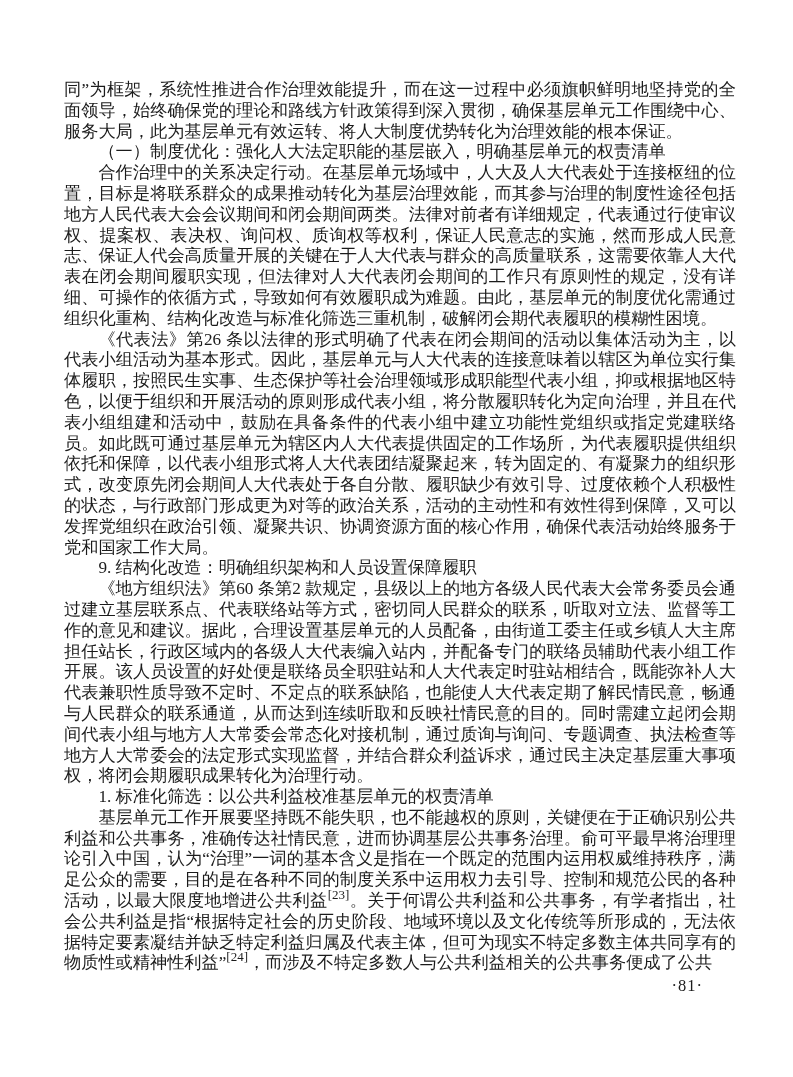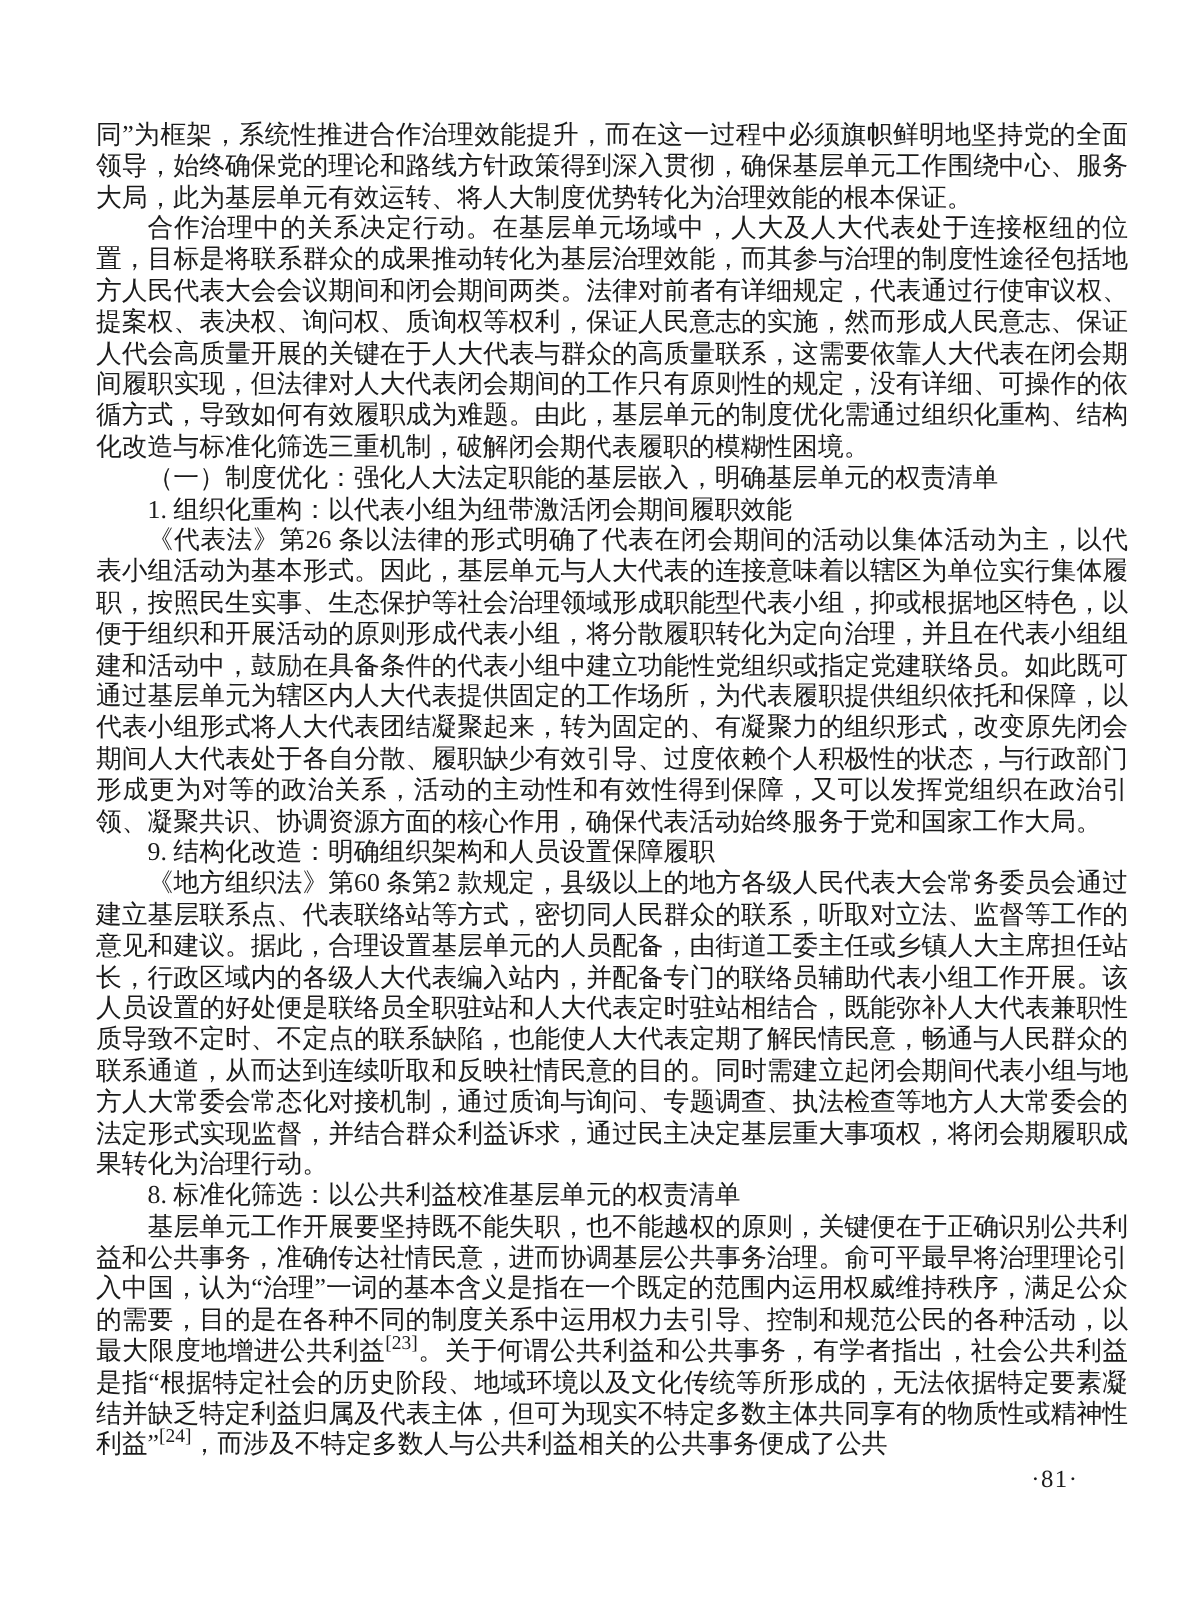--- a/index.html
+++ b/index.html
@@ -11,21 +11,21 @@
     width: 793px;
     height: 1077px;
     overflow: hidden;
     font-family: "Liberation Serif", "DejaVu Serif", serif;
     color: #1b1b1b;
   }
   .page {
     box-sizing: border-box;
     width: 793px;
     height: 1077px;
-    padding: 80px 41px 0 64px;
+    padding: 80px 57px 0 64px;
     background: #ffffff;
   }
   .text-column p {
     margin: 0;
     font-size: 17.2px;
     line-height: 20.8px;
     text-align: justify;
     text-justify: inter-ideograph;
     word-break: break-all;
   }
@@ -48,33 +48,32 @@
   }
 </style>
 </head>
 <body>
 
 <div class="page">
   <div class="text-column">
 
     <p>同”为框架，系统性推进合作治理效能提升，而在这一过程中必须旗帜鲜明地坚持党的全面领导，始终确保党的理论和路线方针政策得到深入贯彻，确保基层单元工作围绕中心、服务大局，此为基层单元有效运转、将人大制度优势转化为治理效能的根本保证。</p>
 
+    <p class="indent">（一）制度优化：强化人大法定职能的基层嵌入，明确基层单元的权责清单</p>
+
     <p class="indent">合作治理中的关系决定行动。在基层单元场域中，人大及人大代表处于连接枢纽的位置，目标是将联系群众的成果推动转化为基层治理效能，而其参与治理的制度性途径包括地方人民代表大会会议期间和闭会期间两类。法律对前者有详细规定，代表通过行使审议权、提案权、表决权、询问权、质询权等权利，保证人民意志的实施，然而形成人民意志、保证人代会高质量开展的关键在于人大代表与群众的高质量联系，这需要依靠人大代表在闭会期间履职实现，但法律对人大代表闭会期间的工作只有原则性的规定，没有详细、可操作的依循方式，导致如何有效履职成为难题。由此，基层单元的制度优化需通过组织化重构、结构化改造与标准化筛选三重机制，破解闭会期代表履职的模糊性困境。</p>
 
-    <p class="indent">（一）制度优化：强化人大法定职能的基层嵌入，明确基层单元的权责清单</p>
-
-    <p class="indent">1. 组织化重构：以代表小组为纽带激活闭会期间履职效能</p>
 
     <p class="indent">《代表法》第26 条以法律的形式明确了代表在闭会期间的活动以集体活动为主，以代表小组活动为基本形式。因此，基层单元与人大代表的连接意味着以辖区为单位实行集体履职，按照民生实事、生态保护等社会治理领域形成职能型代表小组，抑或根据地区特色，以便于组织和开展活动的原则形成代表小组，将分散履职转化为定向治理，并且在代表小组组建和活动中，鼓励在具备条件的代表小组中建立功能性党组织或指定党建联络员。如此既可通过基层单元为辖区内人大代表提供固定的工作场所，为代表履职提供组织依托和保障，以代表小组形式将人大代表团结凝聚起来，转为固定的、有凝聚力的组织形式，改变原先闭会期间人大代表处于各自分散、履职缺少有效引导、过度依赖个人积极性的状态，与行政部门形成更为对等的政治关系，活动的主动性和有效性得到保障，又可以发挥党组织在政治引领、凝聚共识、协调资源方面的核心作用，确保代表活动始终服务于党和国家工作大局。</p>
 
     <p class="indent">9. 结构化改造：明确组织架构和人员设置保障履职</p>
 
     <p class="indent">《地方组织法》第60 条第2 款规定，县级以上的地方各级人民代表大会常务委员会通过建立基层联系点、代表联络站等方式，密切同人民群众的联系，听取对立法、监督等工作的意见和建议。据此，合理设置基层单元的人员配备，由街道工委主任或乡镇人大主席担任站长，行政区域内的各级人大代表编入站内，并配备专门的联络员辅助代表小组工作开展。该人员设置的好处便是联络员全职驻站和人大代表定时驻站相结合，既能弥补人大代表兼职性质导致不定时、不定点的联系缺陷，也能使人大代表定期了解民情民意，畅通与人民群众的联系通道，从而达到连续听取和反映社情民意的目的。同时需建立起闭会期间代表小组与地方人大常委会常态化对接机制，通过质询与询问、专题调查、执法检查等地方人大常委会的法定形式实现监督，并结合群众利益诉求，通过民主决定基层重大事项权，将闭会期履职成果转化为治理行动。</p>
 
-    <p class="indent">8. 标准化筛选：以公共利益校准基层单元的权责清单</p>
+    <p class="indent">1. 标准化筛选：以公共利益校准基层单元的权责清单</p>
 
     <p class="indent"><span>基层单元工作开展要坚持既不能失职，也不能越权的原则，关键便在于正确识别公共利益和公共事务，准确传达社情民意，进而协调基层公共事务治理。俞可平最早将治理理论引入中国，认为“治理”一词的基本含义是指在一个既定的范围内运用权威维持秩序，满足公众的需要，目的是在各种不同的制度关系中运用权力去引导、控制和规范公民的各种活动，以最大限度地增进公共利益</span><sup class="ref">[23]</sup><span>。关于何谓公共利益和公共事务，有学者指出，社会公共利益是指“根据特定社会的历史阶段、地域环境以及文化传统等所形成的，无法依据特定要素凝结并缺乏特定利益归属及代表主体，但可为现实不特定多数主体共同享有的物质性或精神性利益”</span><sup class="ref">[24]</sup><span>，而涉及不特定多数人与公共利益相关的公共事务便成了公共</span></p>
 
   </div>
 
   <div class="page-footer">
     <span>·81·</span>
   </div>
 </div>
 

